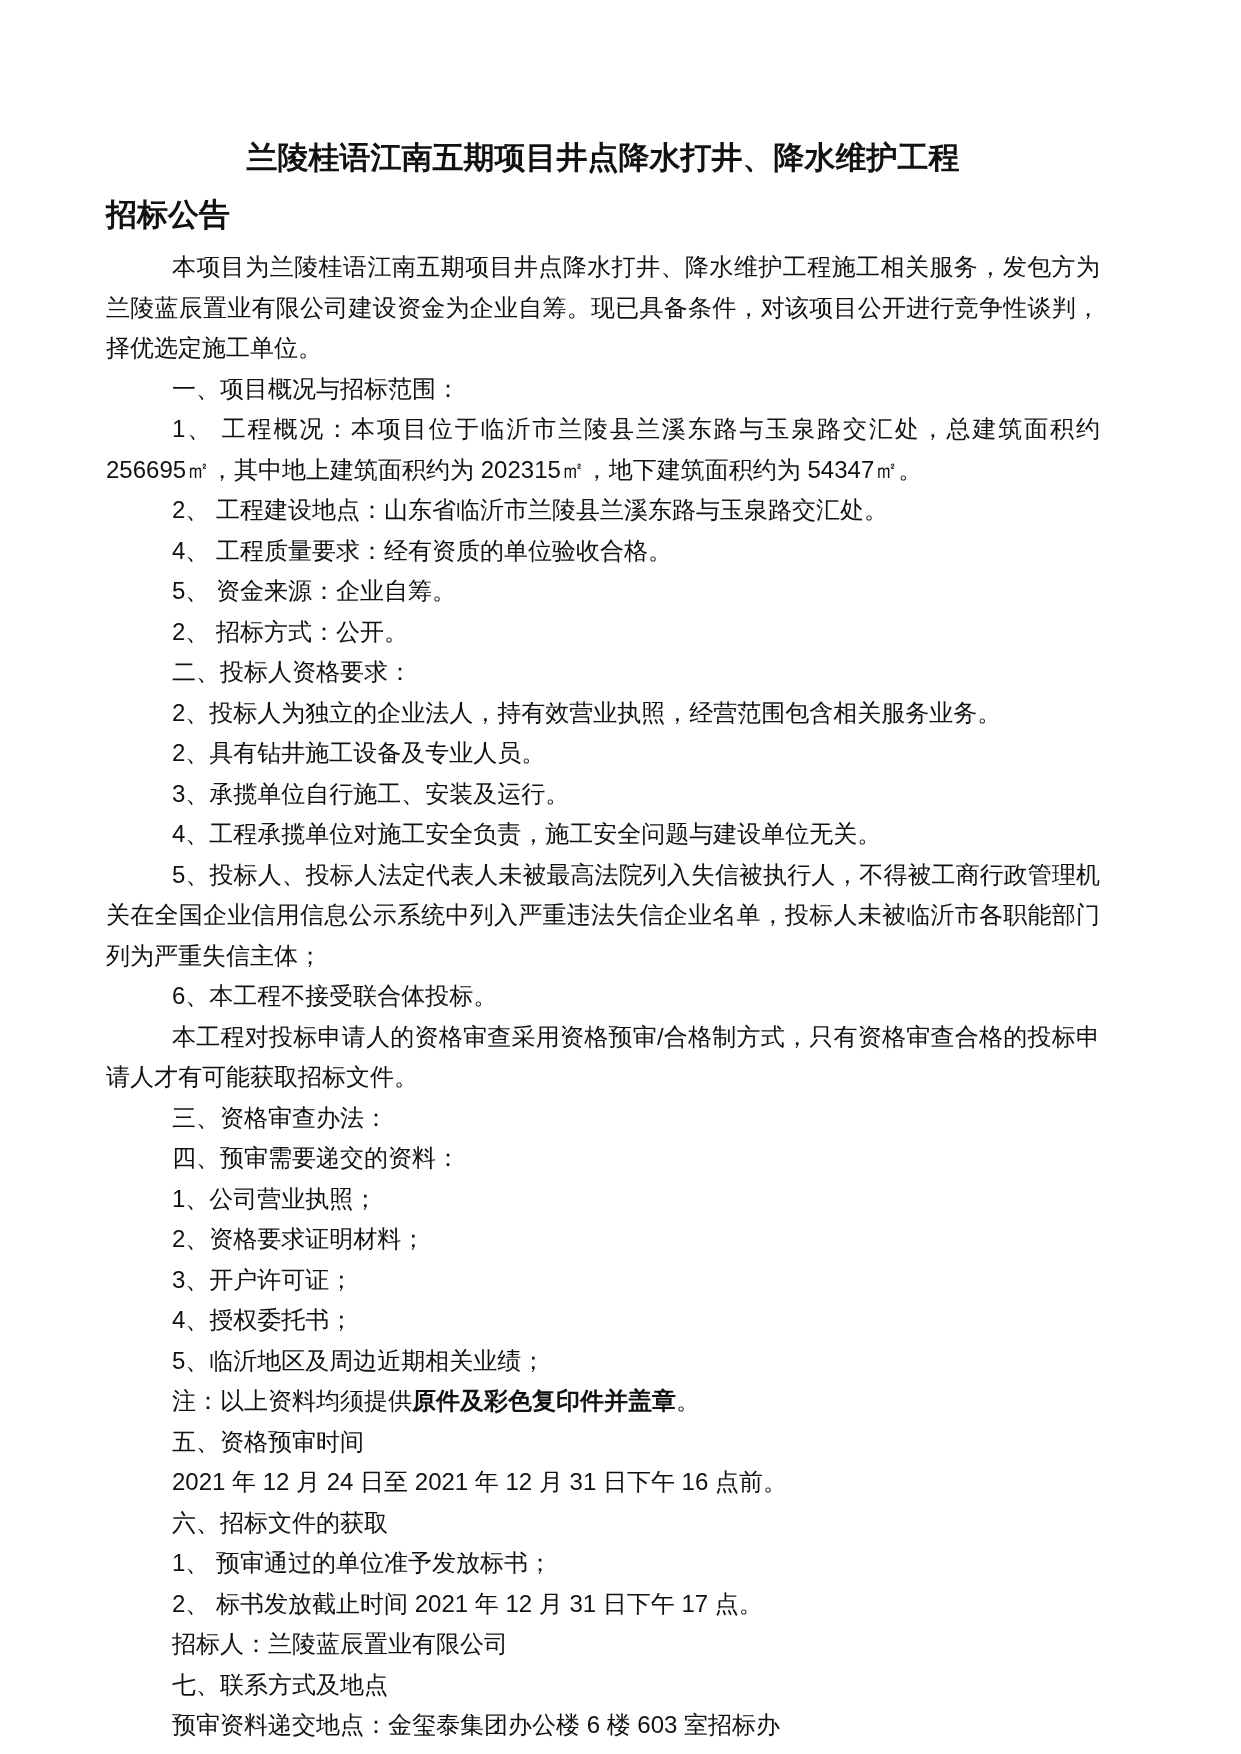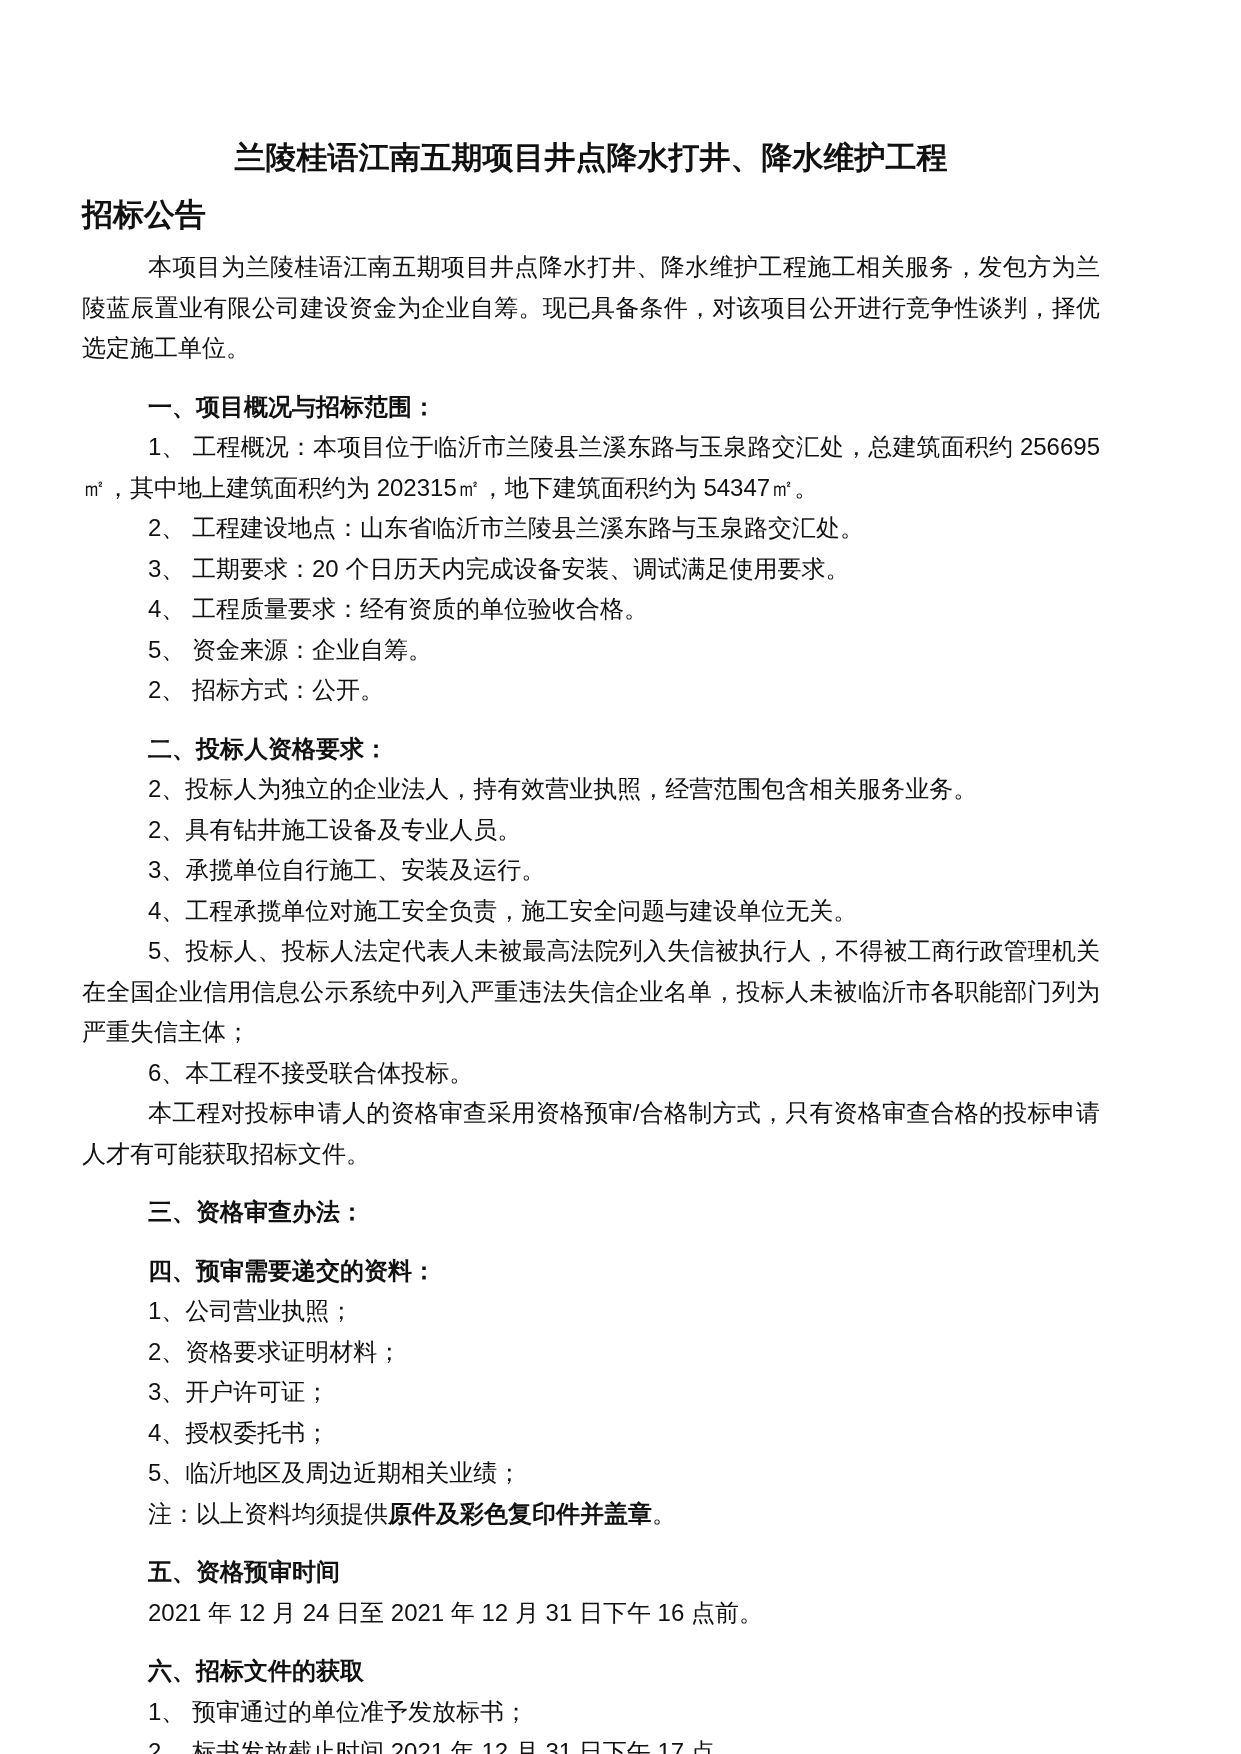--- a/index.html
+++ b/index.html
@@ -12,21 +12,21 @@
     height: 1754px;
     position: relative;
     color: #111111;
     font-family: "Liberation Sans", sans-serif;
     overflow: hidden;
   }
   .page {
     box-sizing: border-box;
     width: 1241px;
     height: 1754px;
-    padding: 132px 141px 60px 82px; 
+    padding: 132px 141px 60px 106px; 
   }
   .doc-title {
     margin: 0;
     text-align: center;
     font-size: 31px;
     font-weight: bold;
     line-height: 52px;
     text-indent: 0;
   }
   .doc-subtitle {
@@ -41,43 +41,41 @@
   }
   p.line {
     margin: 0;
     font-size: 24px;
     line-height: 40.5px;
     text-align: justify;
     text-indent: 66px;
     word-break: break-word;
   }
   p.hd {
-    font-weight: bold;
-    margin-top: 18px;
+    font-weight: normal;
   }
   .bold-inline {
     font-weight: bold;
   }
 </style>
 </head>
 <body>
 
 <div class="page">
 
   <h1 class="doc-title">兰陵桂语江南五期项目井点降水打井、降水维护工程</h1>
   <h2 class="doc-subtitle">招标公告</h2>
 
   <div class="body-text">
 
     <p class="line">本项目为兰陵桂语江南五期项目井点降水打井、降水维护工程施工相关服务，发包方为兰陵蓝辰置业有限公司建设资金为企业自筹。现已具备条件，对该项目公开进行竞争性谈判，择优选定施工单位。</p>
 
     <p class="line hd">一、项目概况与招标范围：</p>
     <p class="line">1、  工程概况：本项目位于临沂市兰陵县兰溪东路与玉泉路交汇处，总建筑面积约 256695㎡，其中地上建筑面积约为 202315㎡，地下建筑面积约为 54347㎡。</p>
     <p class="line">2、  工程建设地点：山东省临沂市兰陵县兰溪东路与玉泉路交汇处。</p>
-    <p class="line">3、  工期要求：20 个日历天内完成设备安装、调试满足使用要求。</p>
     <p class="line">4、  工程质量要求：经有资质的单位验收合格。</p>
     <p class="line">5、  资金来源：企业自筹。</p>
     <p class="line">2、  招标方式：公开。</p>
 
     <p class="line hd">二、投标人资格要求：</p>
     <p class="line">2、投标人为独立的企业法人，持有效营业执照，经营范围包含相关服务业务。</p>
     <p class="line">2、具有钻井施工设备及专业人员。</p>
     <p class="line">3、承揽单位自行施工、安装及运行。</p>
     <p class="line">4、工程承揽单位对施工安全负责，施工安全问题与建设单位无关。</p>
     <p class="line">5、投标人、投标人法定代表人未被最高法院列入失信被执行人，不得被工商行政管理机关在全国企业信用信息公示系统中列入严重违法失信企业名单，投标人未被临沂市各职能部门列为严重失信主体；</p>

